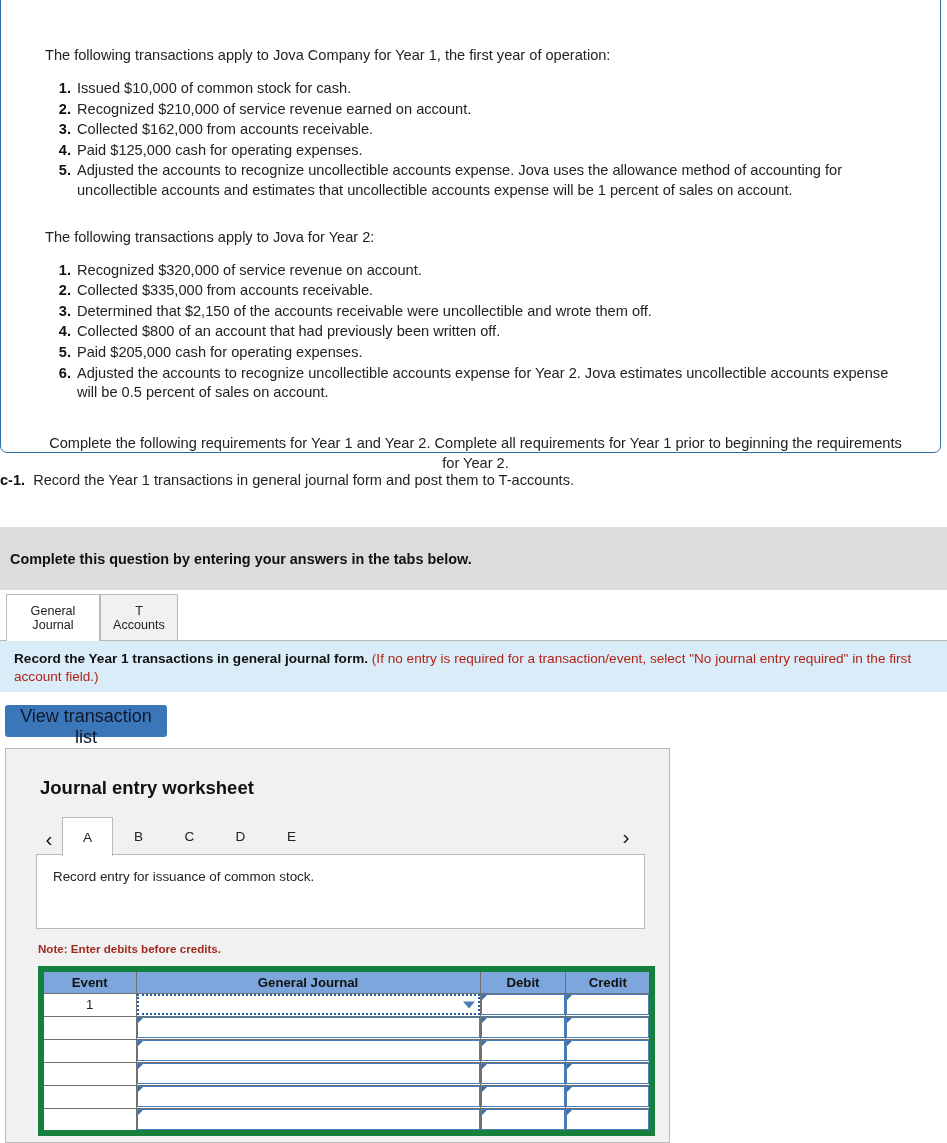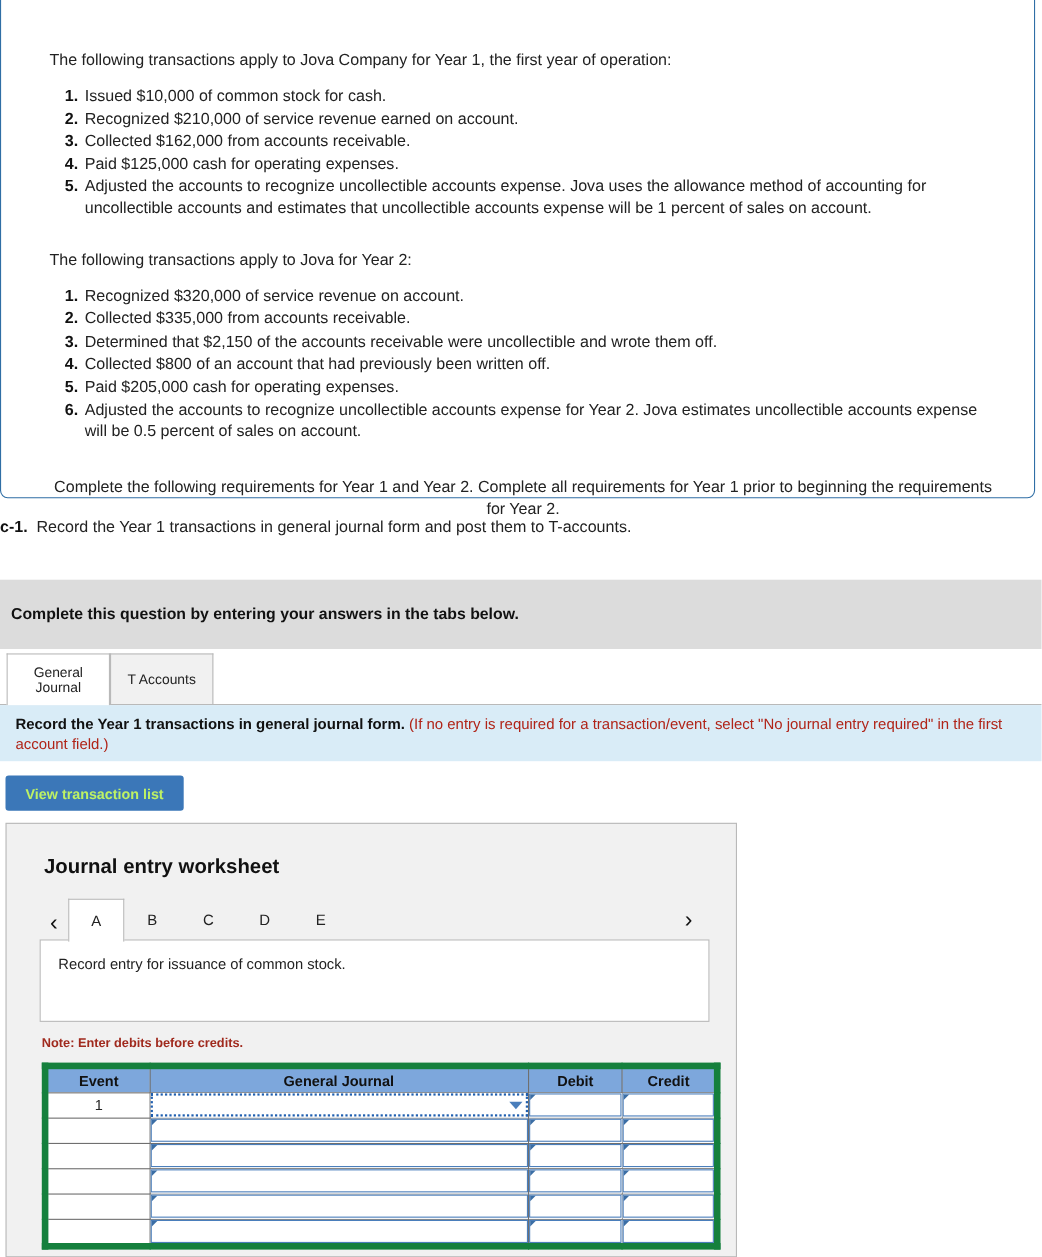--- a/index.html
+++ b/index.html
@@ -116,21 +116,21 @@
     cursor: pointer;
     position: relative;
   }
   .mtab.active {
     background: #ffffff;
     z-index: 3;
     margin-bottom: -1px;
     height: 47px;
   }
   .mtab:first-child { margin-left: 6px; width: 94px; }
-  .mtab:nth-child(2) { width: 94px; margin-left: 0px; }
+  .mtab:nth-child(2) { width: 78px; margin-left: 0px; }
 
   
   .blue-strip {
     position: absolute;
     left: 0px; top: 641px;
     width: 947px; height: 51px;
     background: #d9ecf7;
     padding: 9px 16px 12px 14px;
     font-size: 13.6px;
     line-height: 18px;
@@ -139,23 +139,23 @@
   .blue-strip .red { color: #b02418; }
 
   
   .vt-button {
     position: absolute;
     left: 5px; top: 705px;
     width: 162px; height: 32px;
     background: #3b77b8;
     border: none;
     border-radius: 3px;
-    color: #bef264;
-    font-size: 13px;
-    font-weight: bold;
+    color: #0f172a;
+    font-size: 18px;
+    font-weight: normal;
     font-family: "Liberation Sans", sans-serif;
     cursor: pointer;
   }
 
   
   .worksheet {
     position: absolute;
     left: 5px; top: 748px;
     width: 665px; height: 395px;
     background: #f1f1f1;

